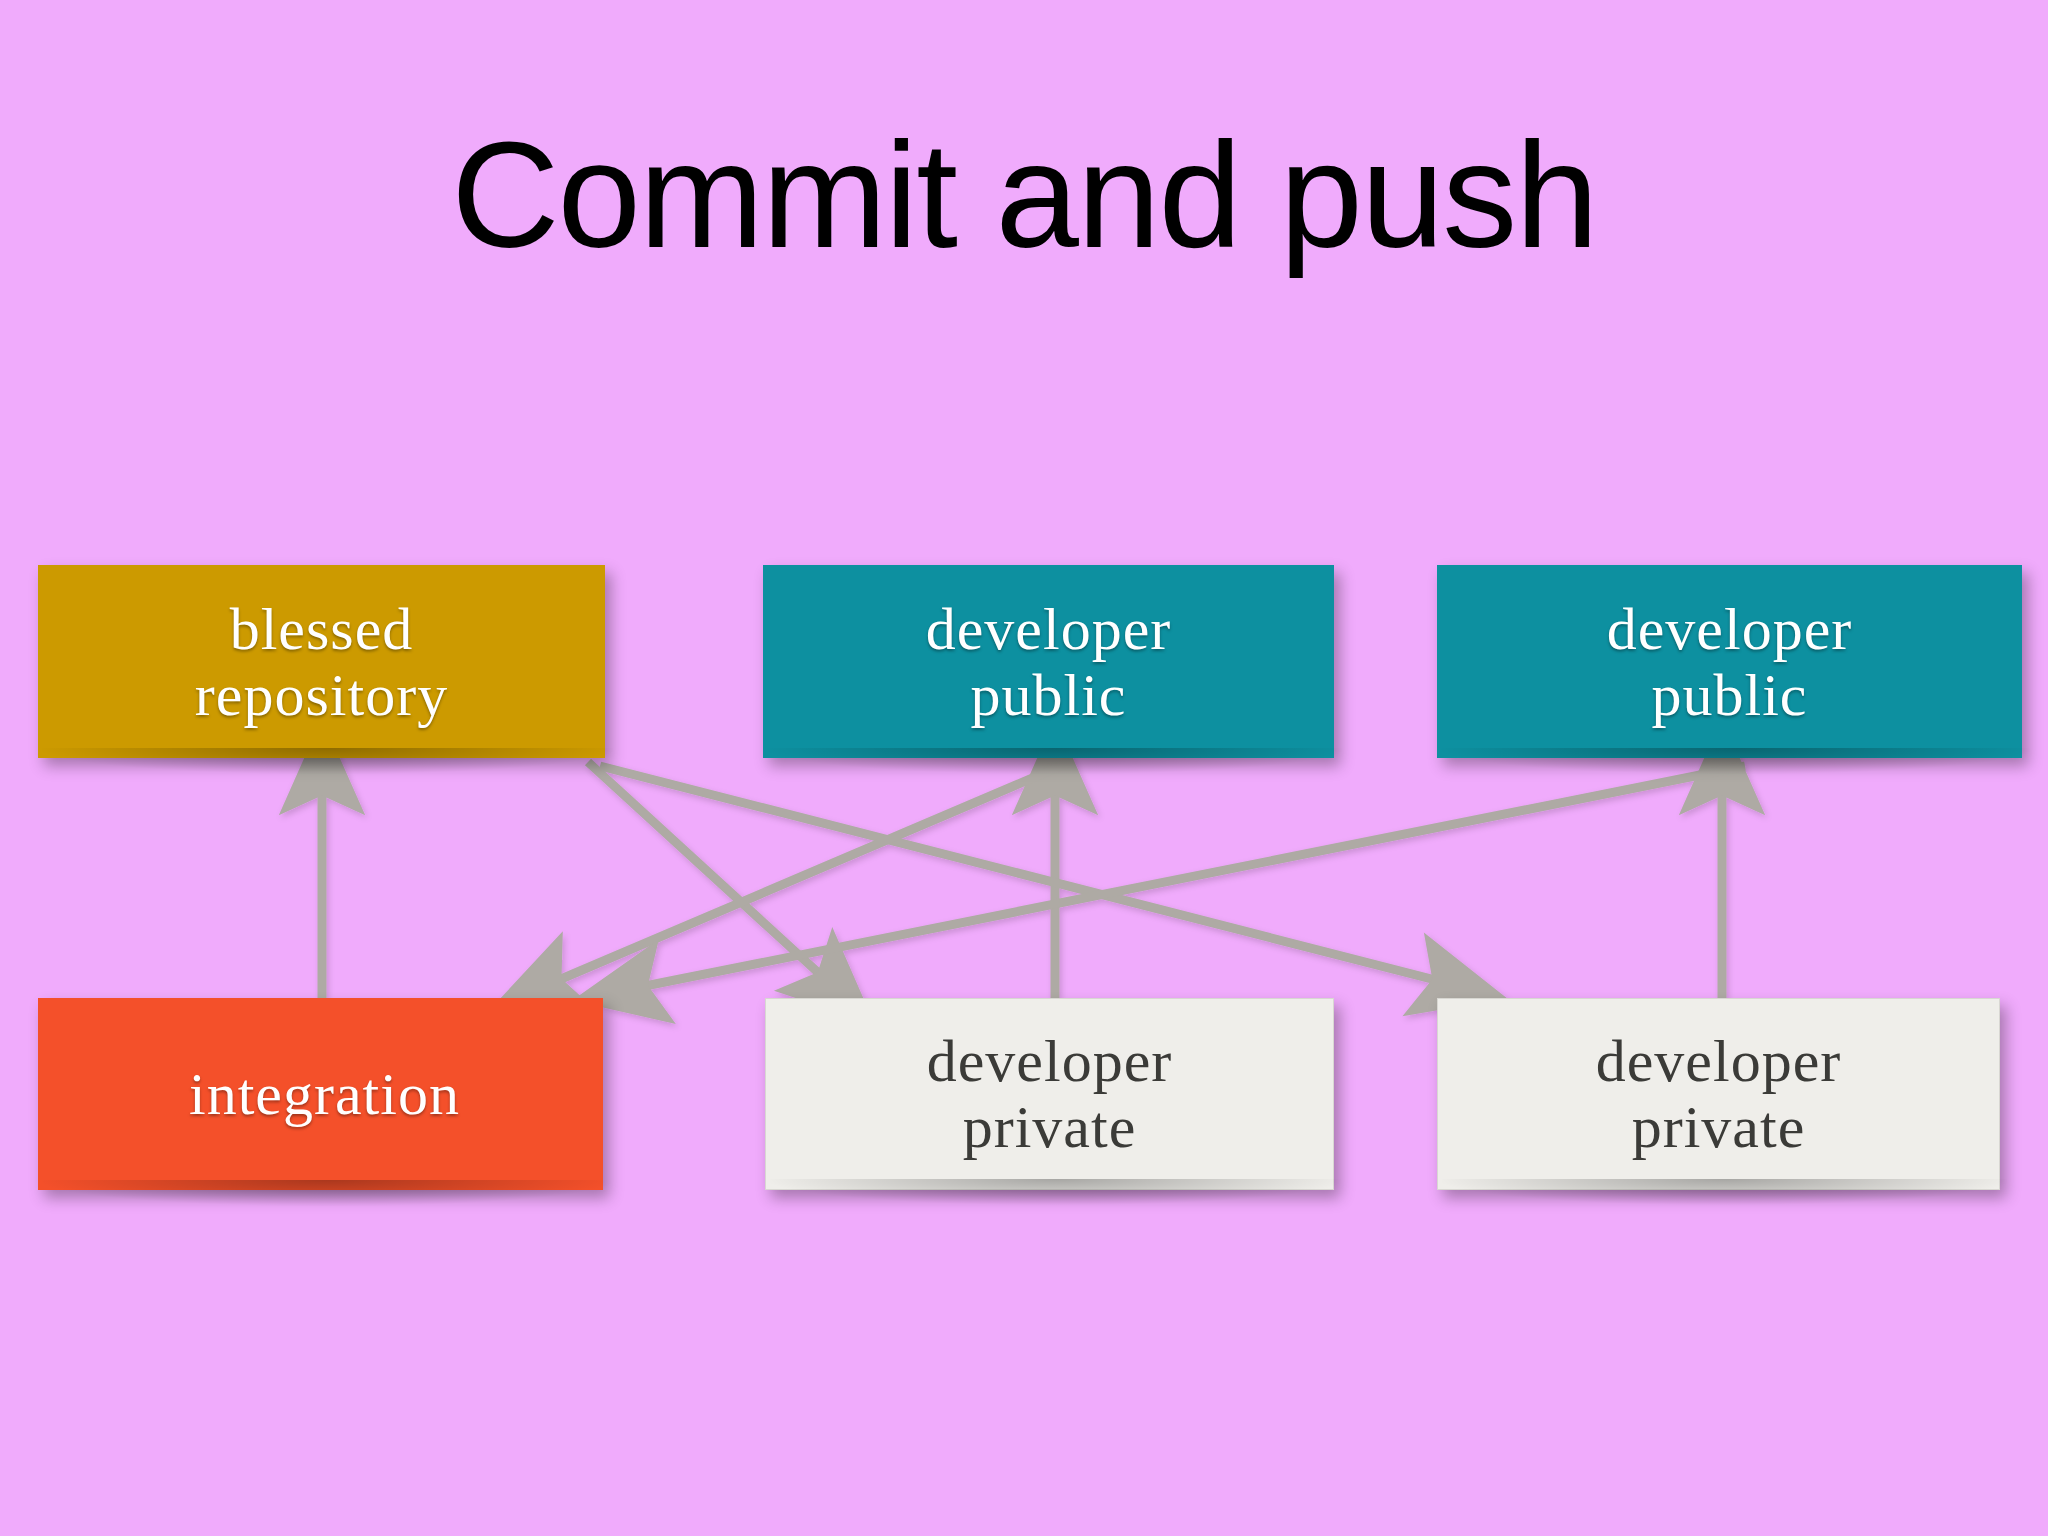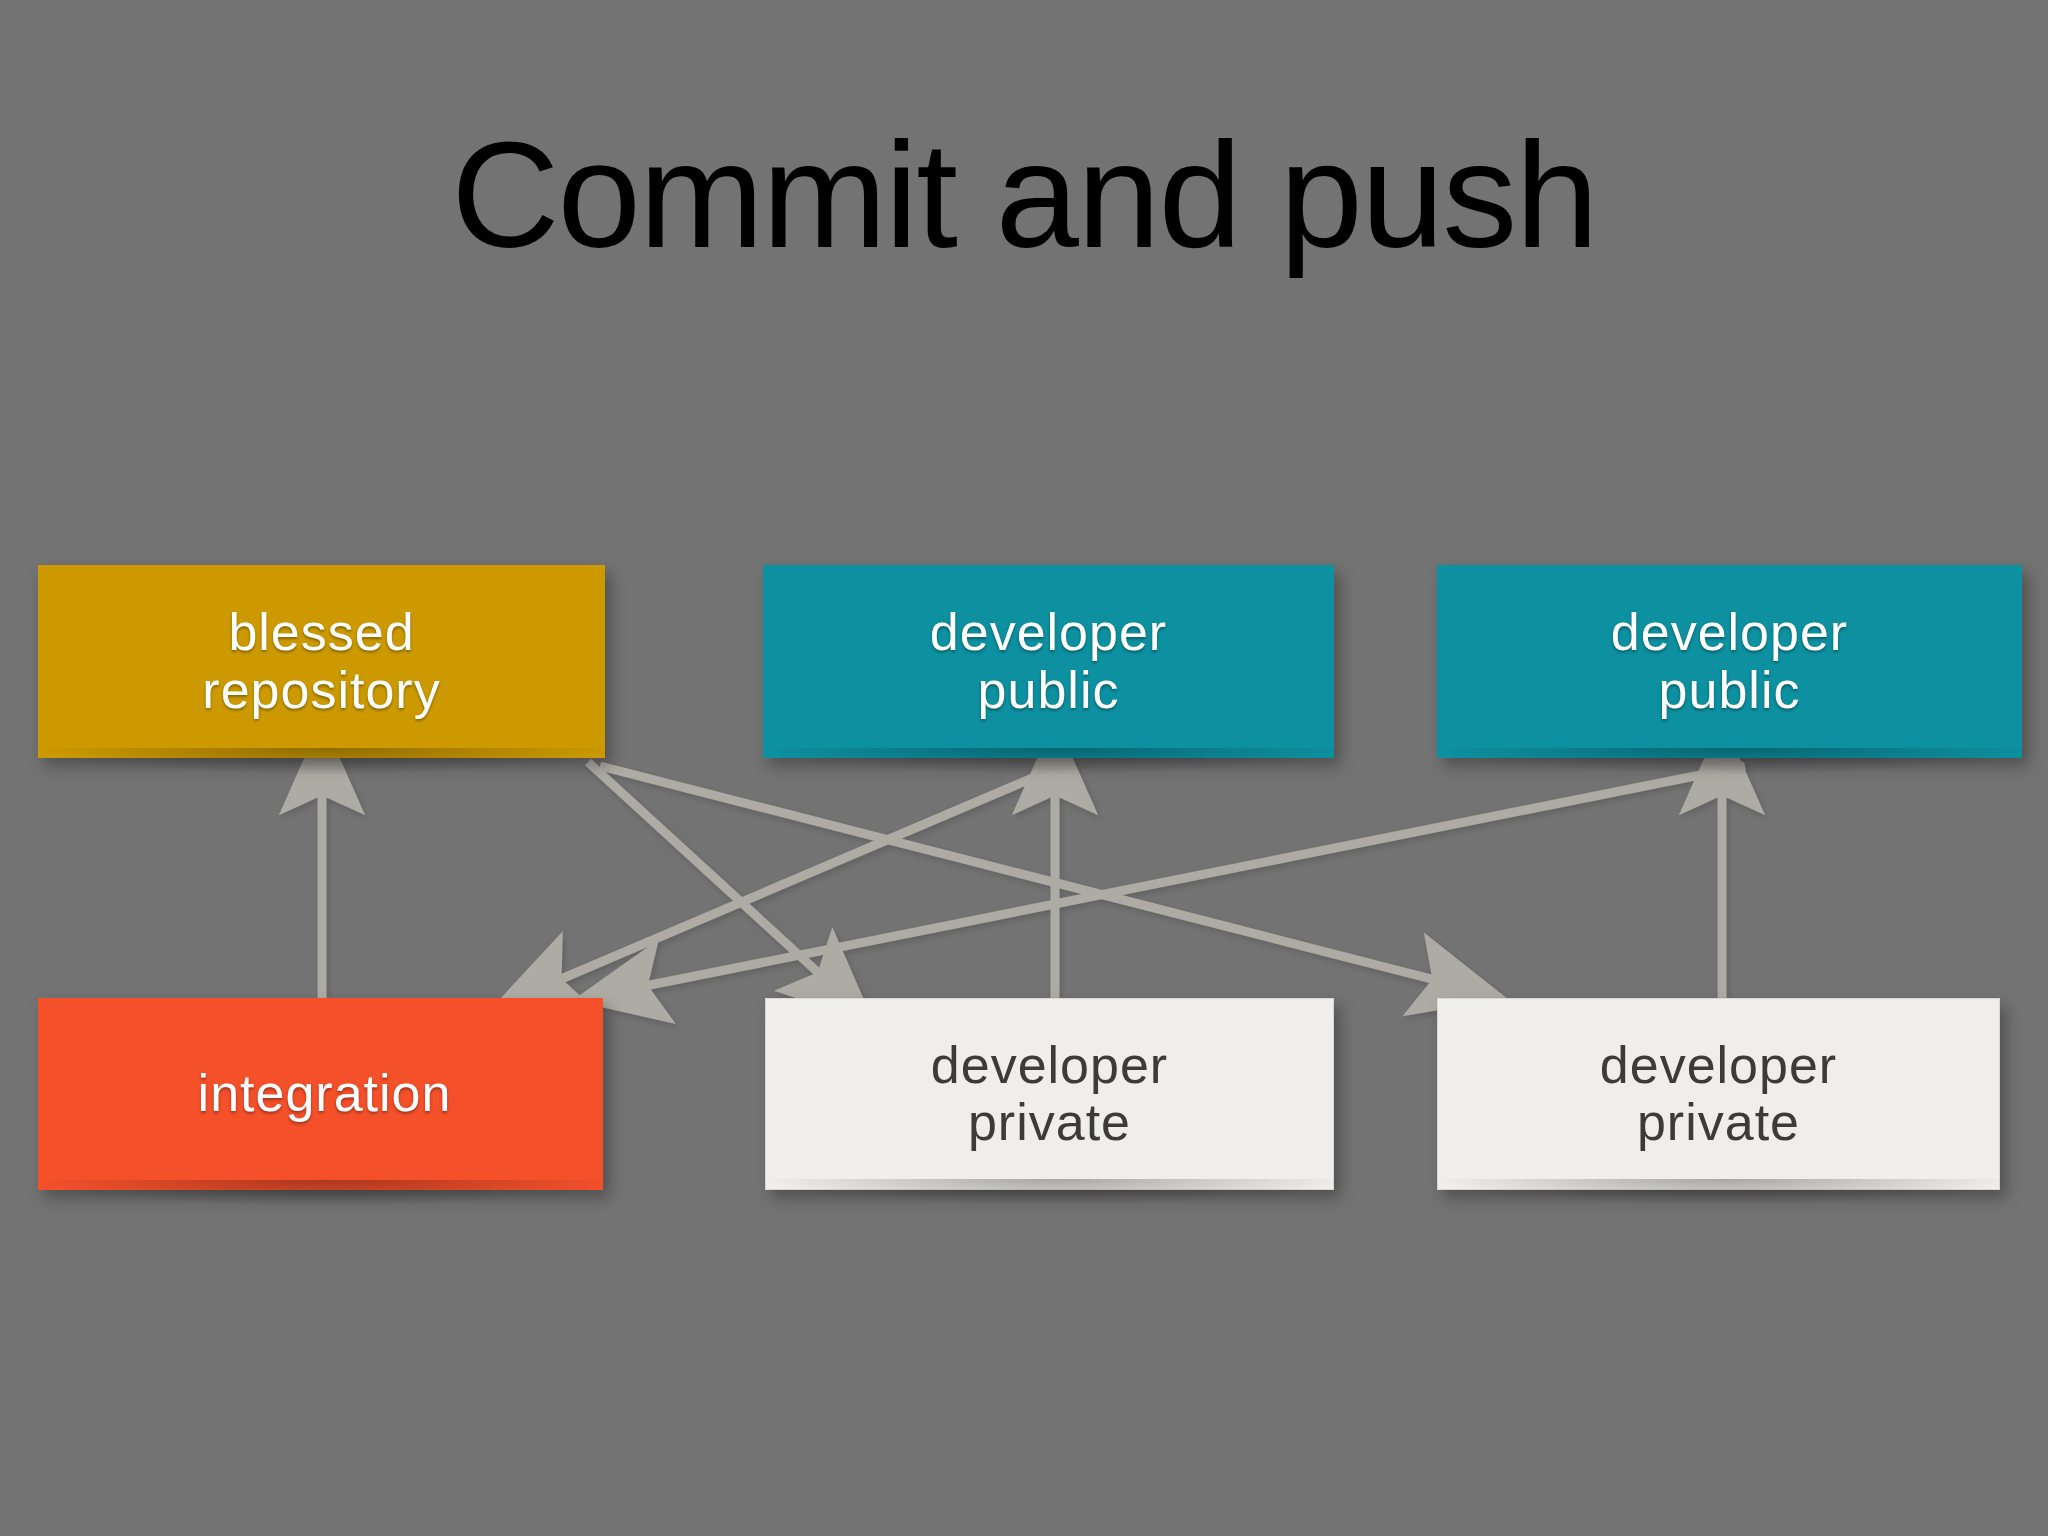--- a/index.html
+++ b/index.html
@@ -4,21 +4,21 @@
 <style>
   html, body {
     margin: 0;
     padding: 0;
     background: #ffffff;
   }
   #slide {
     position: relative;
     width: 2048px;
     height: 1536px;
-    background: #737373;
+    background: #f0abfc;
     overflow: hidden;
     font-family: "Liberation Sans", sans-serif;
   }
 
   
   #title {
     position: absolute;
     left: 0;
     top: 120px;
     width: 2048px;
@@ -50,22 +50,22 @@
   }
 
   
   .node {
     position: absolute;
     box-sizing: border-box;
     display: flex;
     flex-direction: column;
     align-items: center;
     justify-content: center;
-    font-family: Liberation Sans, sans-serif;
-    font-size: 52px;
+    font-family: Liberation Serif, serif;
+    font-size: 60px;
     line-height: 1.10;
     letter-spacing: 1px;
     text-align: center;
     white-space: pre;
     z-index: 5;
     box-shadow: 6px 8px 14px rgba(0,0,0,0.30);
   }
   .node .line {
     display: block;
   }

